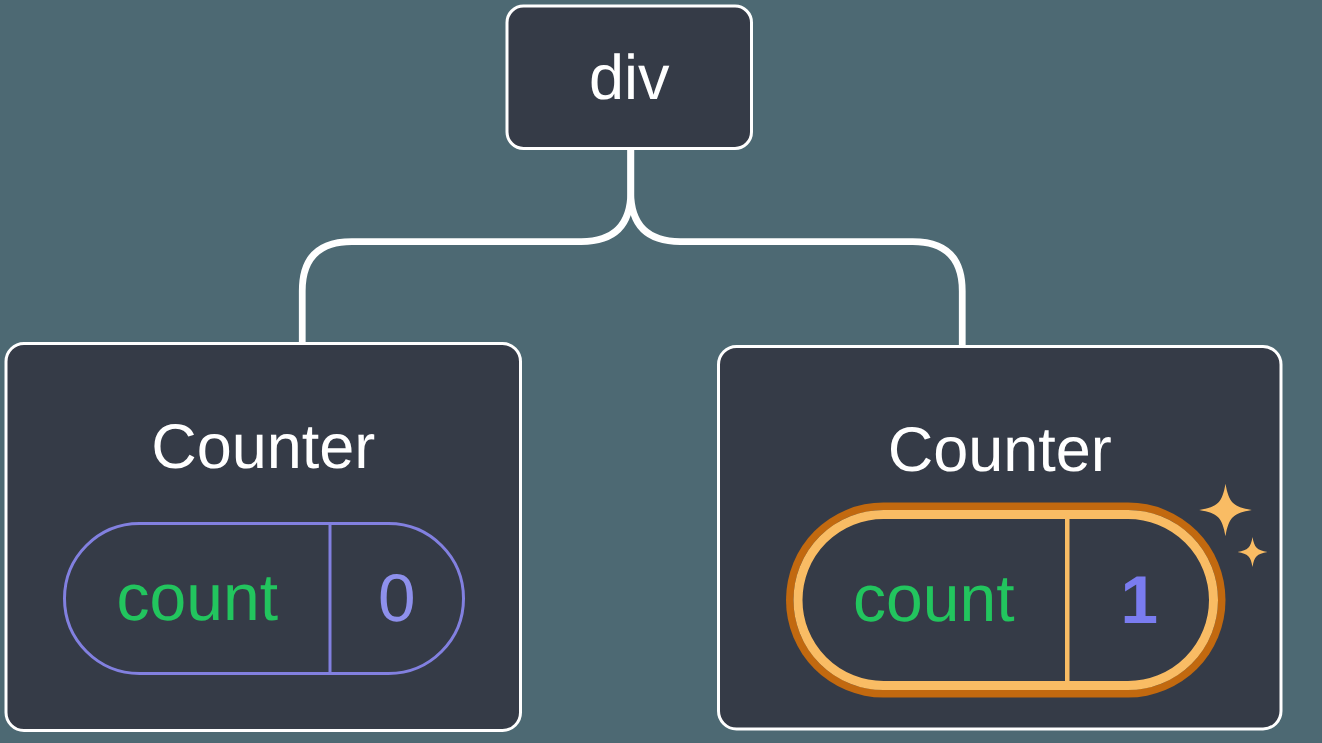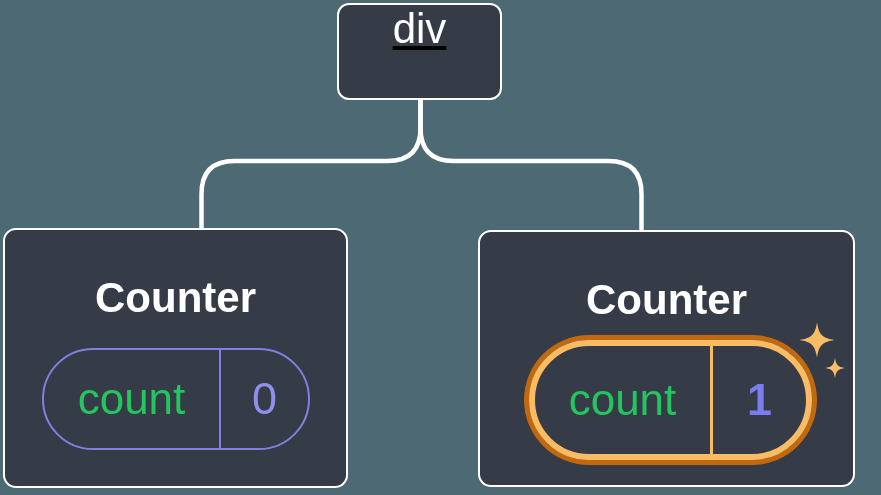--- a/index.html
+++ b/index.html
@@ -29,22 +29,22 @@
     position: absolute;
     background: #353b47;
     border: 2.5px solid #ffffff;
     box-sizing: border-box;
   }
   .root-node {
     left: 337px; top: 3px;
     width: 165px; height: 97px;
     border-radius: 12px;
     display: flex;
+    align-items: center;
     justify-content: center;
-    text-decoration: underline;
   }
   .node-label {
     color: #ffffff;
     font-size: 42px;
     font-weight: 400;
   }
   .card {
     border-radius: 13px;
   }
   .card-left {
@@ -55,21 +55,21 @@
     left: 478px; top: 230px;
     width: 377px; height: 257px;
   }
   .card-title {
     position: absolute;
     left: 0; top: 46px;
     width: 100%;
     text-align: center;
     color: #ffffff;
     font-size: 42px;
-    font-weight: 700;
+    font-weight: 400;
     line-height: 44px;
   }
   .pill {
     position: absolute;
     display: flex;
     align-items: stretch;
     box-sizing: border-box;
   }
   .pill-plain {
     left: 37px; top: 118px;

